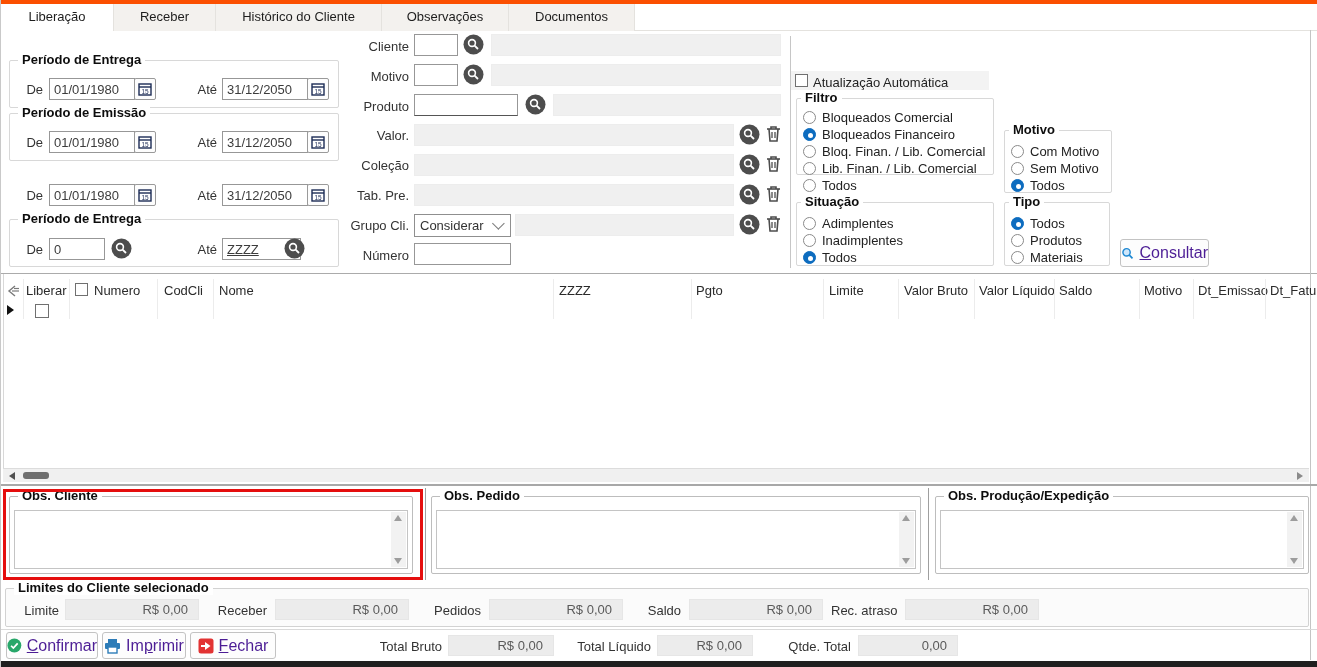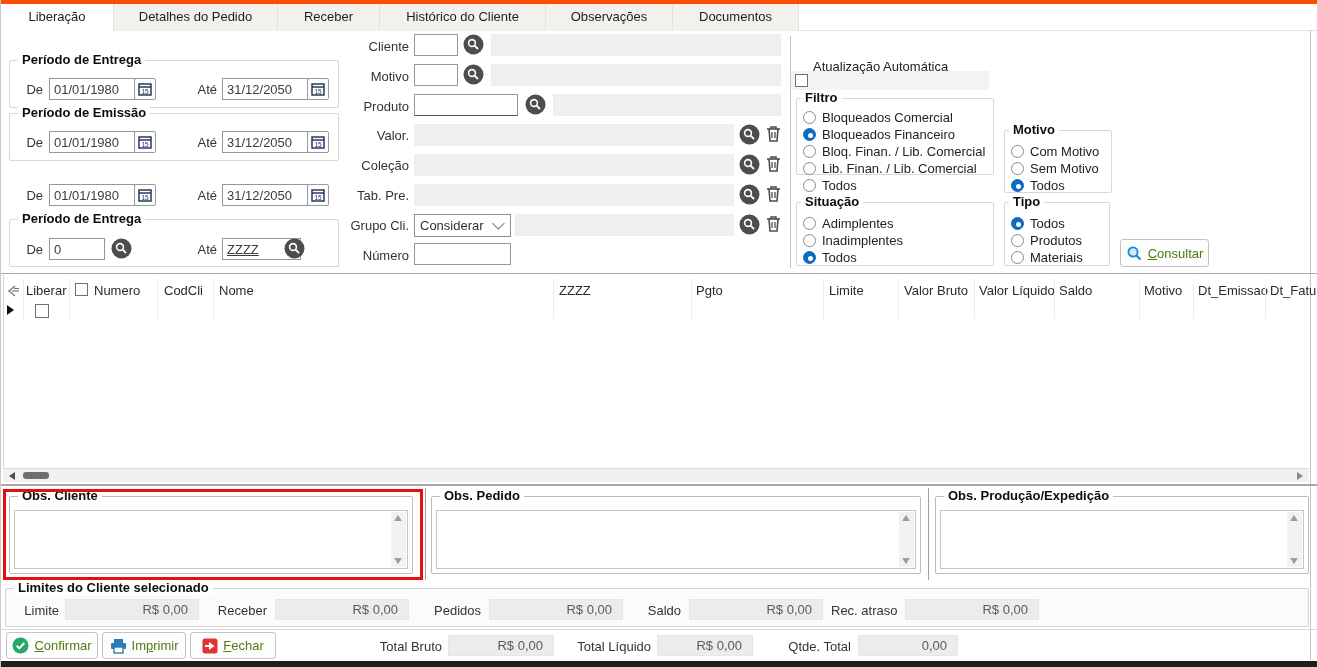--- a/index.html
+++ b/index.html
@@ -25,21 +25,21 @@
   .calbtn{ position:absolute; width:22px; height:22px; background:#fdfdfd; border:1px solid #9a9a9a; border-radius:2px; display:flex; align-items:center; justify-content:center; }
   .circbtn{ position:absolute; width:21px; height:21px; border:none; background:transparent; }
   .combo{ position:absolute; height:23px; border:1px solid #8f8f8f; background:#fff; display:flex; align-items:center; padding:0 5px; color:#333; }
   .combo .chev{ margin-left:auto; width:9px; height:9px; border-left:1.5px solid #7c7c7c; border-bottom:1.5px solid #7c7c7c; transform:rotate(-45deg) translateY(-3px); }
   
   .radio{ position:absolute; display:flex; align-items:center; gap:6px; height:16px; }
   .rb{ width:13px; height:13px; border-radius:50%; border:1px solid #8a8a8a; background:#fff; flex:0 0 13px; position:relative; }
   .rb.on{ border:1px solid #0d6cbf; background:#0d6cbf; }
   .rb.on::after{ content:""; position:absolute; left:4px; top:4px; width:5px; height:5px; background:#fff; border-radius:50%; }
   .cbx{ width:13px; height:13px; border:1px solid #707070; background:#fff; display:inline-block; }
-  .btn{ position:absolute; background:#fdfdfd; border:1px solid #c3c3c3; border-radius:3px; display:flex; align-items:center; justify-content:center; gap:5px; font-size:13px; color:#4d7c0f; font-family:"Liberation Sans",sans-serif; }
+  .btn{ position:absolute; background:#fdfdfd; border:1px solid #c3c3c3; border-radius:3px; display:flex; align-items:center; justify-content:center; gap:5px; font-size:16px; color:#4c1d95; font-family:"Liberation Sans",sans-serif; }
   .vline{ position:absolute; width:1px; background:#c6c6c6; }
   .hline{ position:absolute; height:1px; background:#b9b9b9; }
   
   .gridhead span{ position:absolute; top:283px; color:#2a2a2a; white-space:nowrap; }
   .colsep{ position:absolute; top:279px; width:1px; height:40px; background:#ececec; }
   .rowind{ position:absolute; width:0; height:0; border-top:5px solid transparent; border-bottom:5px solid transparent; border-left:7px solid #111; }
   
   .hscroll{ position:absolute; background:#f0f0f0; border-top:1px solid #dcdcdc; }
   .tri{ position:absolute; width:0; height:0; }
   .vsb{ position:absolute; top:1px; right:1px; bottom:1px; width:15px; background:#f2f2f2; }
@@ -52,21 +52,20 @@
 </style>
 </head>
 <body>
 
 <div class="app">
 
   <div class="topbar"></div>
 
   <div class="tabs">
     <div class="tab active" style="width:113px">Liberação</div>
-    <div class="tab" style="width:164px">Detalhes do Pedido</div>
     <div class="tab" style="width:102px">Receber</div>
     <div class="tab" style="width:166px">Histórico do Cliente</div>
     <div class="tab" style="width:127px">Observações</div>
     <div class="tab" style="width:126px">Documentos</div>
   </div>
 
   <div class="gb" style="left:8px;top:60px;width:330px;height:48px">
     <span class="gbt">Período de Entrega</span>
   </div>
   <span class="lbl" style="left:14px;top:82px;width:28px">De</span>
@@ -264,21 +263,21 @@
       </svg>
   </button>
 
   <span class="lbl" style="left:346px;top:248px;width:62px">Número</span>
   <input class="inp" style="left: 413px; top: 243px; width: 97px;" readonly="" value="">
 
   <div class="vline" style="left:789px;top:36px;height:232px"></div>
 
   <div style="position:absolute;left:790px;top:71px;width:198px;height:19px;background:#f3f3f3"></div>
   <span class="cbx" style="position:absolute;left:794px;top:74px"></span>
-  <span style="position:absolute;left:812px;top:59px;color:#222">Atualização Automática</span>
+  <span style="position:absolute;left:812px;top:75px;color:#222">Atualização Automática</span>
 
   <div class="gb" style="left:795px;top:98px;width:198px;height:77px">
     <span class="gbt" style="left:4px">Filtro</span>
   </div>
   <div class="radio" style="left:802px;top:109px">
       <span class="rb"></span>
       <span>Bloqueados Comercial</span>
     </div>
   <div class="radio" style="left:802px;top:126px">
       <span class="rb on"></span>

